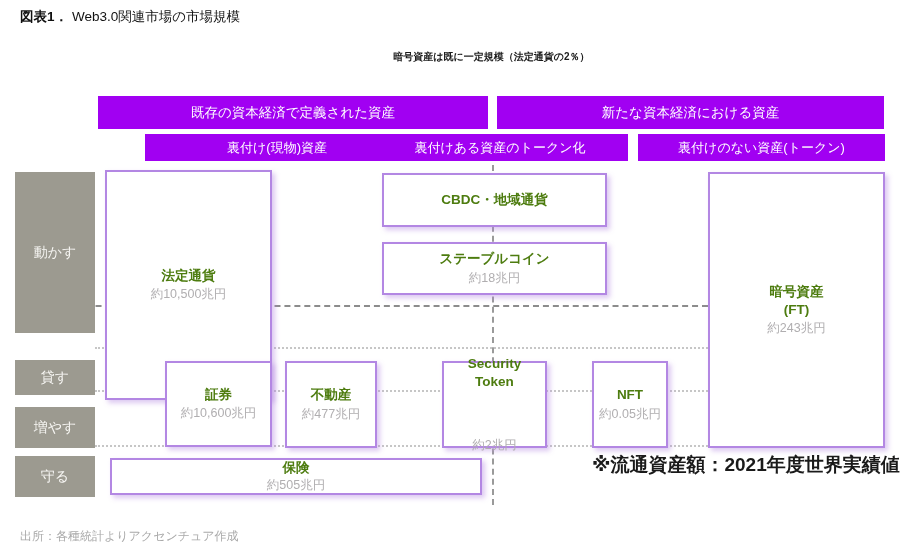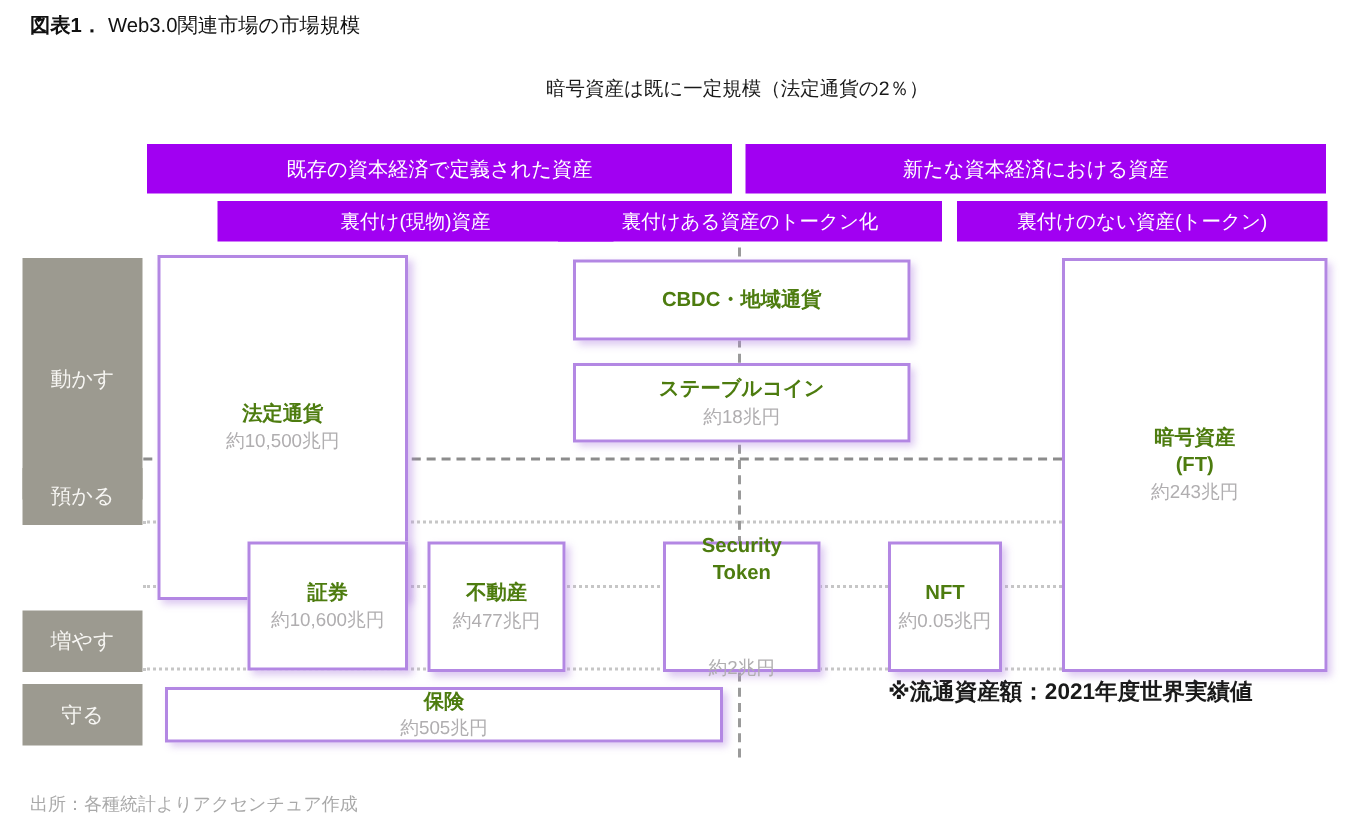--- a/index.html
+++ b/index.html
@@ -8,21 +8,21 @@
     width:901px;height:554px;position:relative;overflow:hidden;
     -webkit-font-smoothing:antialiased;
   }
   .canvas{position:absolute;left:0;top:0;width:901px;height:554px;background:#fff;border-radius:19px;}
 
   .fig-title{position:absolute;left:20px;top:8px;font-size:13.5px;color:#111;}
   .fig-title .pfx{font-weight:700;margin-right:4px;}
   .fig-title .rest{font-weight:400;}
 
   .subtitle{position:absolute;left:98px;top:50px;width:787px;text-align:center;
-    font-size:13px;font-weight:400;color:#1a1a1a;}
+    font-size:10px;font-weight:700;color:#1a1a1a;}
 
   .bar{position:absolute;background:#A100F2;color:#ffffff;display:flex;
     align-items:center;justify-content:center;z-index:2;}
   .bar.r1{font-size:13.5px;}
   .bar.r2{font-size:13px;}
 
   .side{position:absolute;left:15px;width:80px;background:#9c9a90;color:#f7f6f3;
     display:flex;align-items:center;justify-content:center;font-size:14px;z-index:2;}
 
   .hline{position:absolute;height:0;z-index:1;}
@@ -30,21 +30,21 @@
   .hline.dot{border-top:2px dotted #c6c6c6;}
   .vline{position:absolute;width:0;border-left:2px dashed #9a9a9a;z-index:1;}
 
   .box{position:absolute;background:#ffffff;border:2px solid #b387e3;
     box-shadow:3px 3px 5px rgba(178,134,225,0.45);
     display:flex;flex-direction:column;align-items:center;justify-content:center;
     z-index:3;box-sizing:border-box;}
   .box .lbl{font-weight:700;color:#4d7c0f;font-size:13.5px;line-height:1.3;text-align:center;}
   .box .val{color:#b0aeb0;font-size:12.5px;margin-top:2px;text-align:center;}
 
-  .footnote{position:absolute;left:592px;top:452px;font-size:15px;font-weight:700;color:#1a1a1a;}
+  .footnote{position:absolute;left:592px;top:452px;font-size:19px;font-weight:700;color:#1a1a1a;}
   .source{position:absolute;left:20px;top:528px;font-size:12px;color:#a9a9a9;}
 </style>
 </head>
 <body>
 
 <div class="canvas">
 
   <div class="fig-title">
     <span class="pfx">図表1．</span><span class="rest">Web3.0関連市場の市場規模</span>
   </div>
@@ -52,21 +52,21 @@
   <div class="subtitle">暗号資産は既に一定規模（法定通貨の2％）</div>
 
   <div class="bar r1" style="left:98px;top:96px;width:390px;height:33px;">既存の資本経済で定義された資産</div>
   <div class="bar r1" style="left:497px;top:96px;width:387px;height:33px;">新たな資本経済における資産</div>
 
   <div class="bar r2" style="left:98px;top:134px;width:264px;height:27px;margin-left:47px;">裏付け(現物)資産</div>
   <div class="bar r2" style="left:372px;top:134px;width:256px;height:27px;">裏付けある資産のトークン化</div>
   <div class="bar r2" style="left:638px;top:134px;width:247px;height:27px;">裏付けのない資産(トークン)</div>
 
   <div class="side" style="top:172px;height:161px;">動かす</div>
-  <div class="side" style="top:312px;height:38px;">預かる</div>
+  <div class="side" style="top:360px;height:35px;">貸す</div>
   <div class="side" style="top:407px;height:41px;">増やす</div>
   <div class="side" style="top:456px;height:41px;">守る</div>
 
   <div class="hline dash" style="left:16px;top:305px;width:692px;"></div>
   <div class="hline dot" style="left:95px;top:347px;width:613px;"></div>
   <div class="hline dot" style="left:95px;top:390px;width:613px;"></div>
   <div class="hline dot" style="left:95px;top:445px;width:613px;"></div>
   <div class="vline" style="left:492px;top:165px;height:340px;"></div>
 
   <div class="box" style="left:105px;top:170px;width:167px;height:230px;">

